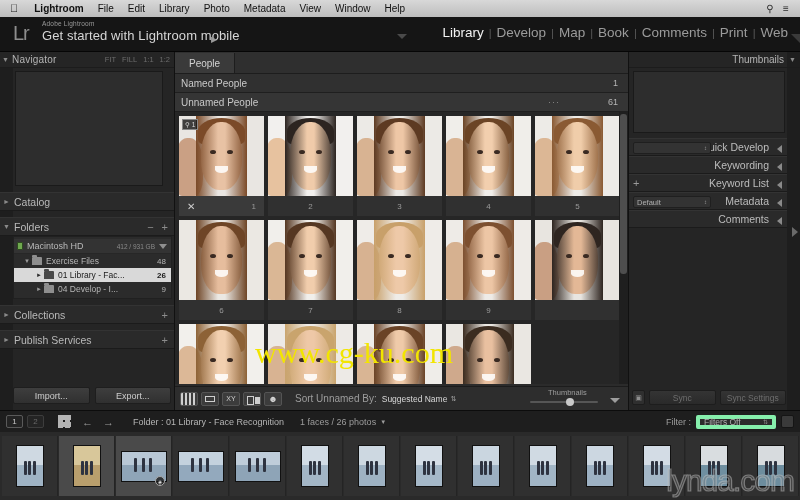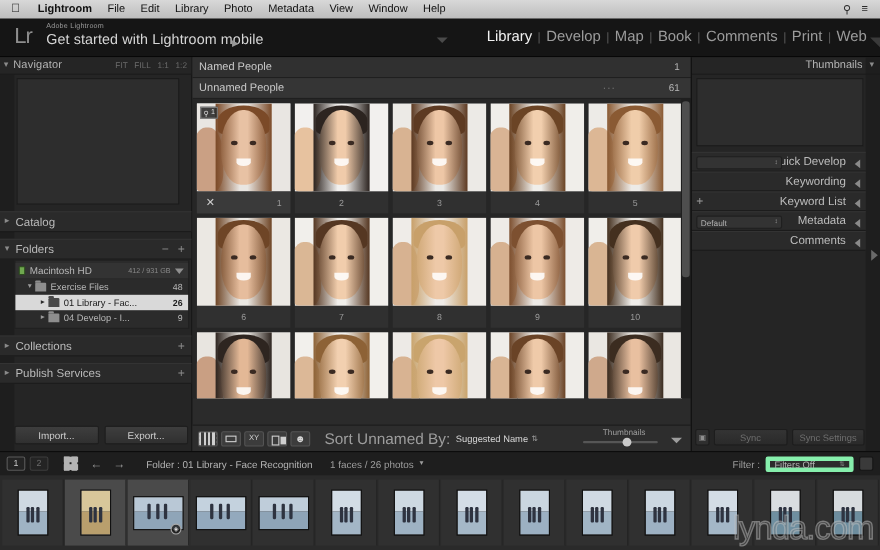--- a/index.html
+++ b/index.html
@@ -345,21 +345,21 @@
   .tb-icon.survey::after {
     content: ""; position: absolute; left: 3px; top: 3px;
     width: 5px; height: 7px; border: 1px solid #cfcfcf;
     box-shadow: 7px 0 0 -1px #cfcfcf;
   }
   .tb-icon.people::after {
     content: "☻"; position: absolute; inset: 0;
     display: flex; align-items: center; justify-content: center;
     font-size: 9px; color: #d6d6d6;
   }
-  .tb-lbl { font-size: 14px; color: #9d9d9d; margin-left: 10px; }
+  .tb-lbl { font-size: 10px; color: #9d9d9d; margin-left: 10px; }
   .tb-val { font-size: 8.5px; color: #d8d8d8; margin-left: 5px; }
   .tb-updown { font-size: 7px; color: #9d9d9d; margin-left: 3px; }
   .tb-thumbs {
     margin-left: auto; margin-right: 8px;
     position: relative; width: 92px; height: 22px;
   }
   .tb-thumbs .lab {
     position: absolute; left: 20px; top: 0;
     font-size: 7.5px; color: #9d9d9d;
   }
@@ -670,20 +670,23 @@
         </div>
       </div>
 
       <div class="lp-buttons">
         <div class="lp-btn">Import...</div>
         <div class="lp-btn">Export...</div>
       </div>
     </div>
 
     <div class="center">
+      <div class="people-tabbar">
+        <div class="people-tab">People</div>
+      </div>
 
       <div class="people-rowhead">
         <span>Named People</span>
         <span style="margin-left:auto" class="cnt">1</span>
       </div>
       <div class="people-rowhead second">
         <span>Unnamed People</span>
         <span class="dots">···</span>
         <span class="cnt">61</span>
       </div>
@@ -853,38 +856,20 @@
                   <div class="mouth"></div>
                 </div>
               </div>
               <div class="caption">
                 <span>9</span>
               </div>
             </div>
             <div class="cell">
               <div class="thumb">
                 <div class="face">
-                  <div class="bg" style="background:#f0eeea"></div>
-                  <div class="sib" style="left:-6%;width:34%;height:72%;background:#d9b593"></div>
-                  <div class="hairtop" style="background:#44301f"></div>
-                  <div class="head" style="background:#f0cbab"></div>
-                  <div class="hairL" style="left:20%;background:linear-gradient(to right,#44301f,transparent)"></div>
-                  <div class="hairR" style="right:20%;background:linear-gradient(to left,#44301f,transparent)"></div>
-                  <div class="eyeL"></div>
-                  <div class="eyeR"></div>
-                  <div class="mouth"></div>
-                </div>
-              </div>
-              <div class="caption">
-                <span>10</span>
-              </div>
-            </div>
-            <div class="cell">
-              <div class="thumb">
-                <div class="face">
                   <div class="bg" style="background:#e8e5e0"></div>
                   <div class="sib" style="left:-6%;width:34%;height:72%;background:#c99f83"></div>
                   <div class="hairtop" style="background:#2e2520"></div>
                   <div class="head" style="background:#e3b896"></div>
                   <div class="hairL" style="left:20%;background:linear-gradient(to right,#2e2520,transparent)"></div>
                   <div class="hairR" style="right:20%;background:linear-gradient(to left,#2e2520,transparent)"></div>
                   <div class="eyeL"></div>
                   <div class="eyeR"></div>
                   <div class="mouth"></div>
                 </div>
@@ -944,20 +929,21 @@
                   <div class="head" style="background:#e9c0a0"></div>
                   <div class="hairL" style="left:20%;background:linear-gradient(to right,#3b2c20,transparent)"></div>
                   <div class="hairR" style="right:20%;background:linear-gradient(to left,#3b2c20,transparent)"></div>
                   <div class="eyeL"></div>
                   <div class="eyeR"></div>
                   <div class="mouth"></div>
                 </div>
               </div>
             </div>
           </div>
+        <div class="watermark">www.cg-ku.com</div>
         <div class="grid-scrollbar">
           <div class="thumb2"></div>
         </div>
       </div>
 
       <div class="center-toolbar">
         <div class="tb-icon gridv"></div>
         <div class="tb-icon loupe"></div>
         <div class="tb-icon compare"></div>
         <div class="tb-icon survey"></div>

